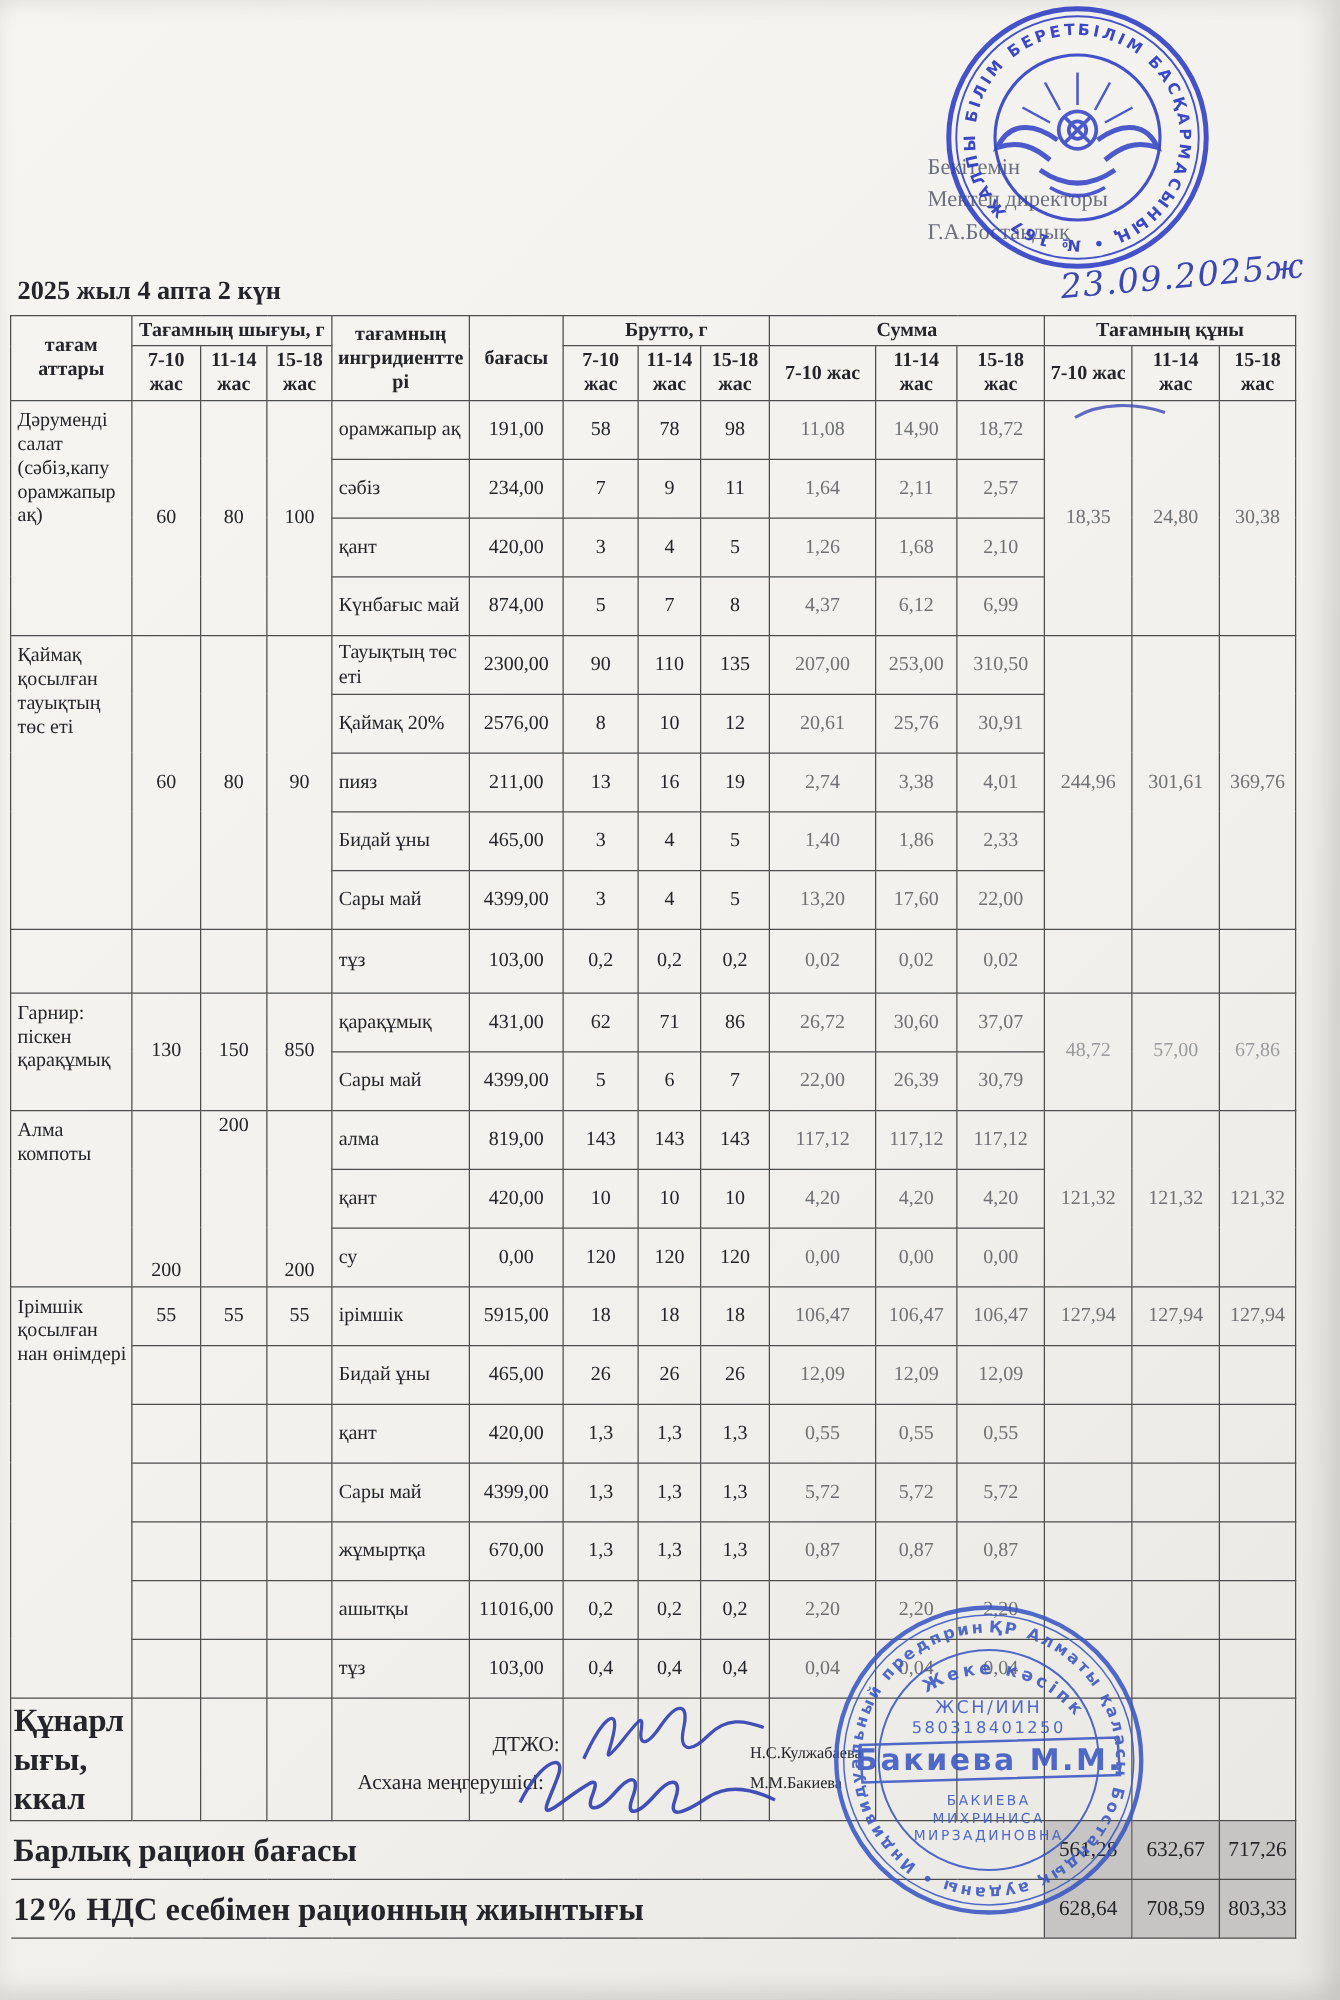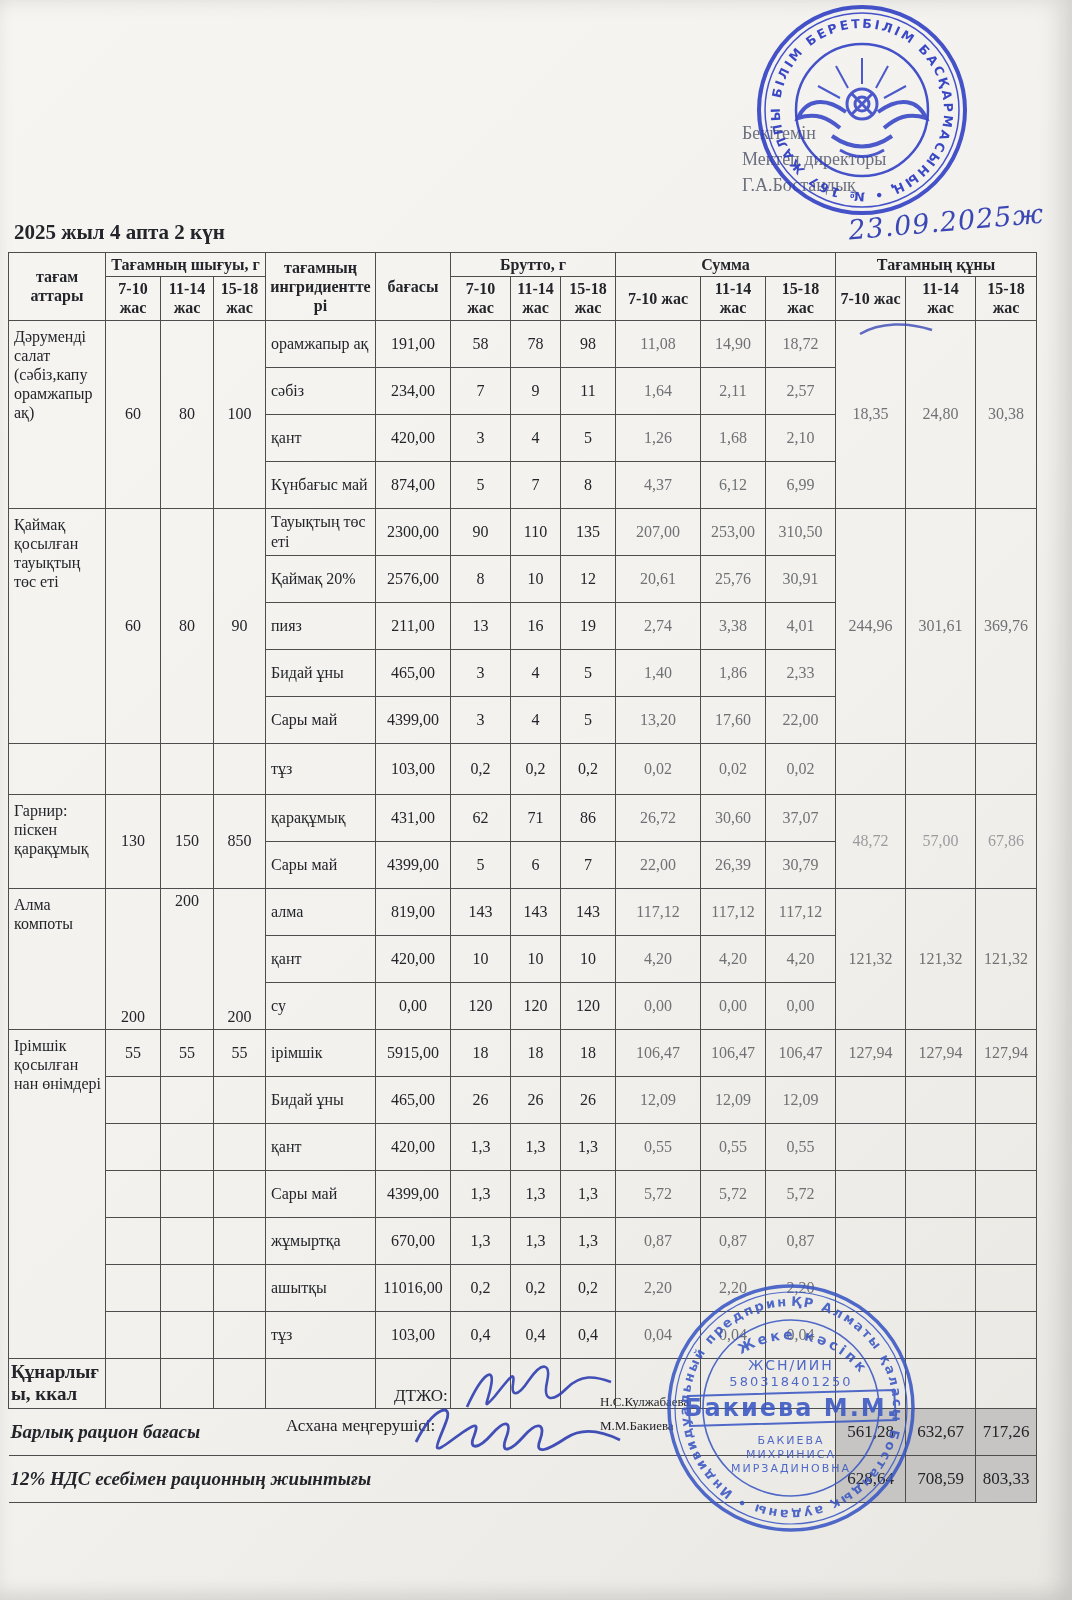--- a/index.html
+++ b/index.html
@@ -22,22 +22,22 @@
   .menu-table th,.menu-table td{
     border:1px solid #4d4d4d;padding:2px 3px;text-align:center;vertical-align:middle;
     overflow:hidden;word-wrap:break-word;line-height:1.2;}
   .menu-table th{font-weight:bold;font-size:16px;}
   .menu-table td{height:42px;}
   .menu-table td.dish-name,.menu-table td.ing{text-align:left;padding-left:5px;}
   .menu-table td.dish-name{vertical-align:top;padding-top:6px;}
   .faint{color:#9a9b9e;}
   .dim{color:#6f7174;}
   td.shaded{background:#c6c5c3;font-weight:normal;font-size:17px;}
-  td.flabel{text-align:left;font-weight:bold;font-size:19px;padding-left:2px;border-right:none;}
-  tr.footer-open td.open{border-left:none;border-right:none;font-style:italic;}
+  td.flabel{text-align:left;font-weight:bold;font-size:26px;padding-left:2px;border-right:none;}
+  tr.footer-open td.open{border-left:none;border-right:none;}
   .sig-label{position:absolute;font-size:17px;z-index:2;}
   .sig-name{position:absolute;font-size:13px;z-index:2;}
   .stamp{position:absolute;z-index:4;pointer-events:none;}
   .stamp text{font-family:"DejaVu Sans",sans-serif;}
   .penmark{position:absolute;z-index:3;}
 </style>
 </head>
 <body>
 
 <div class="sheet">

